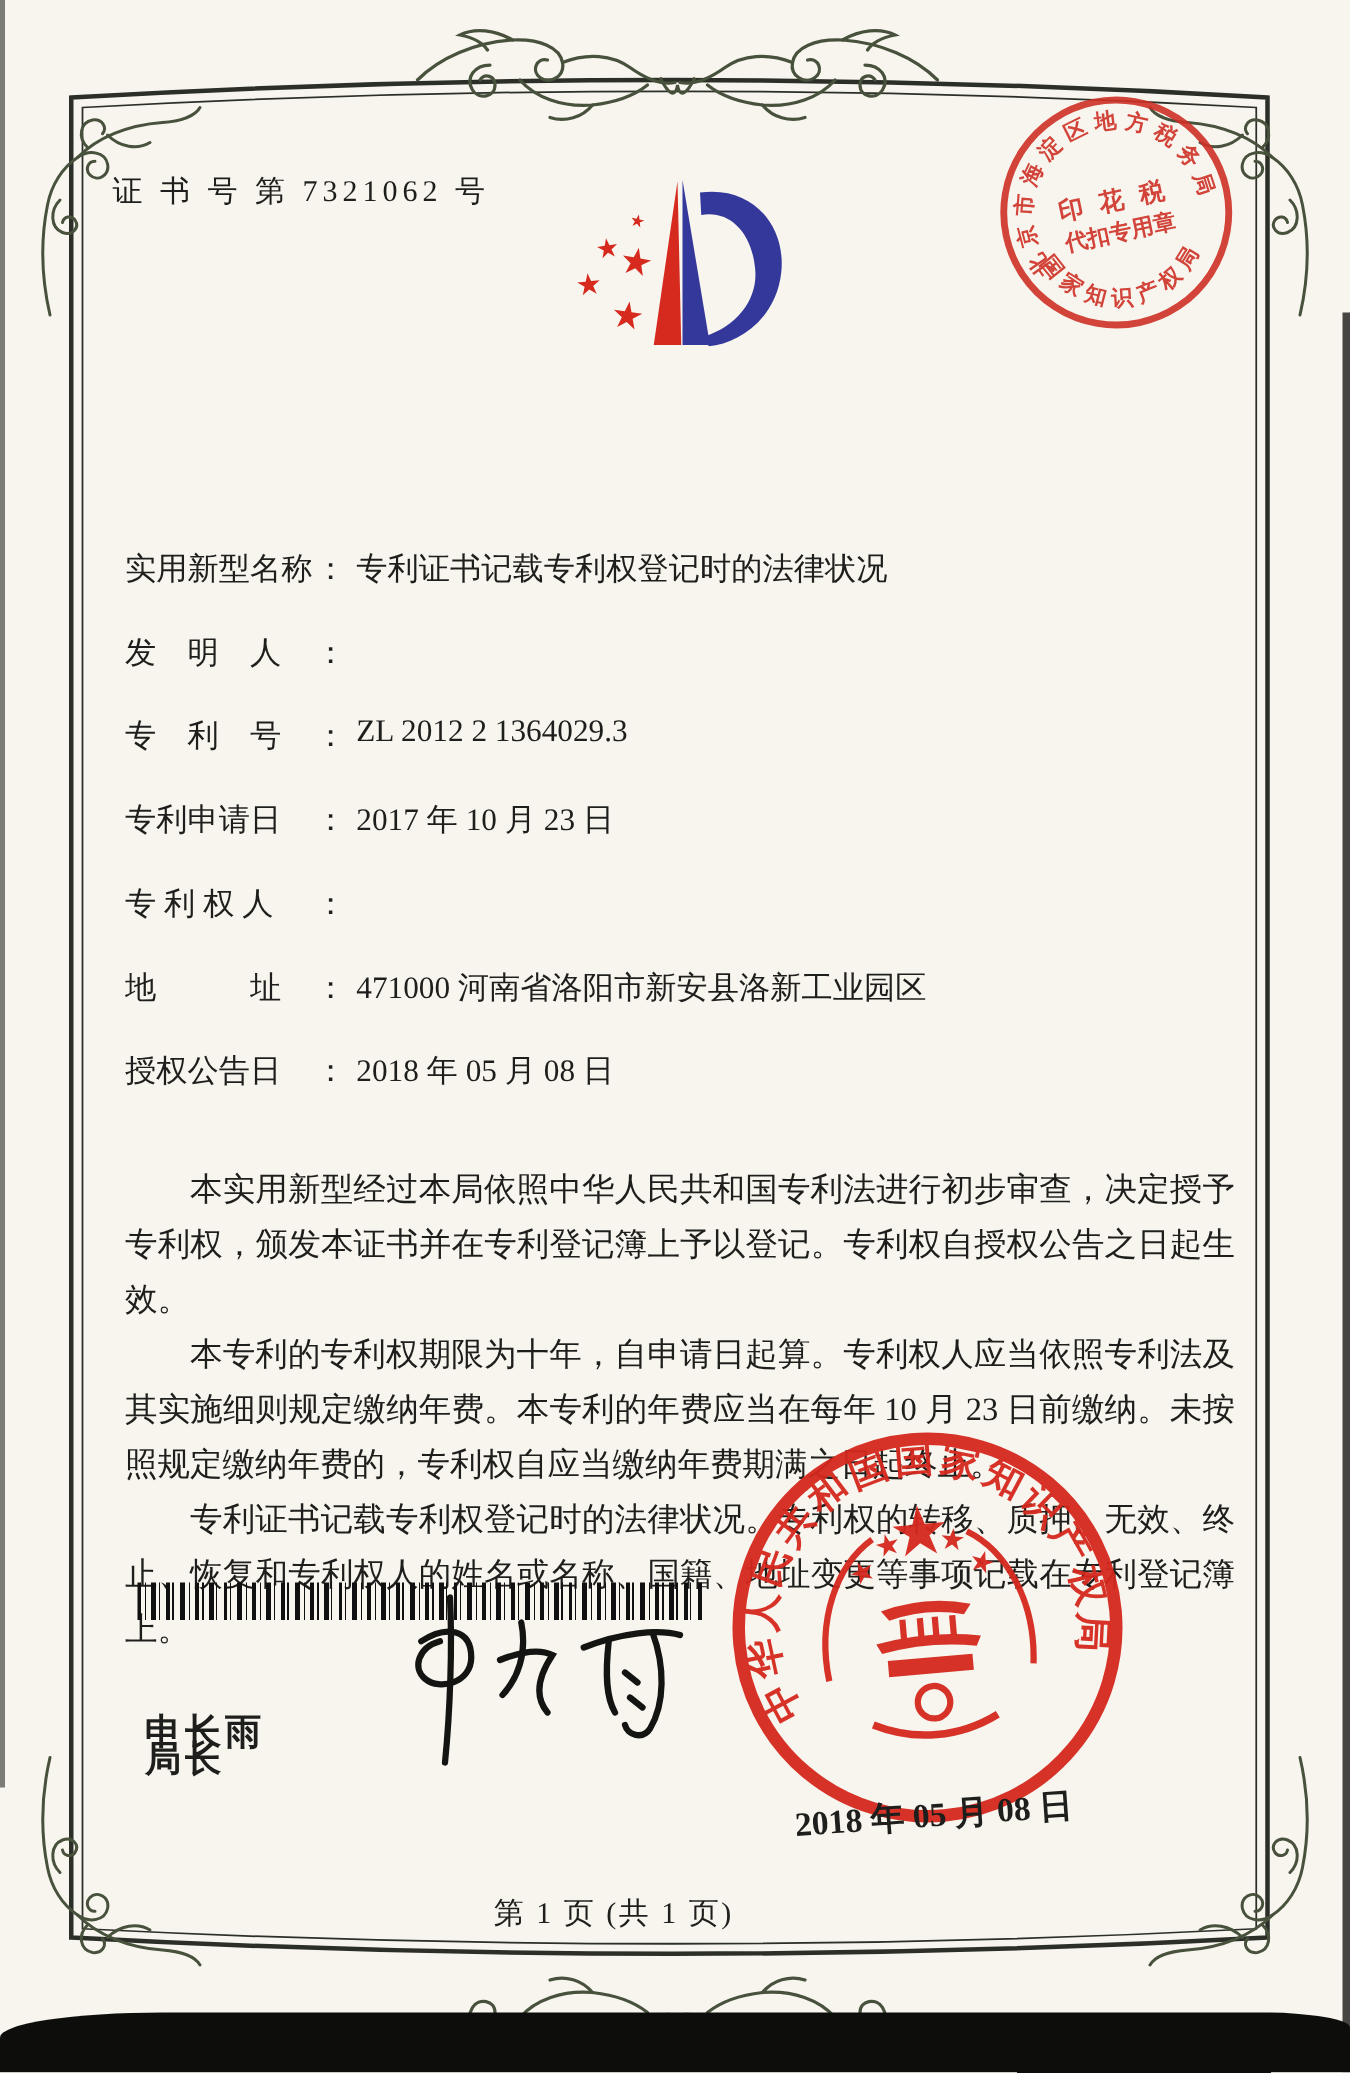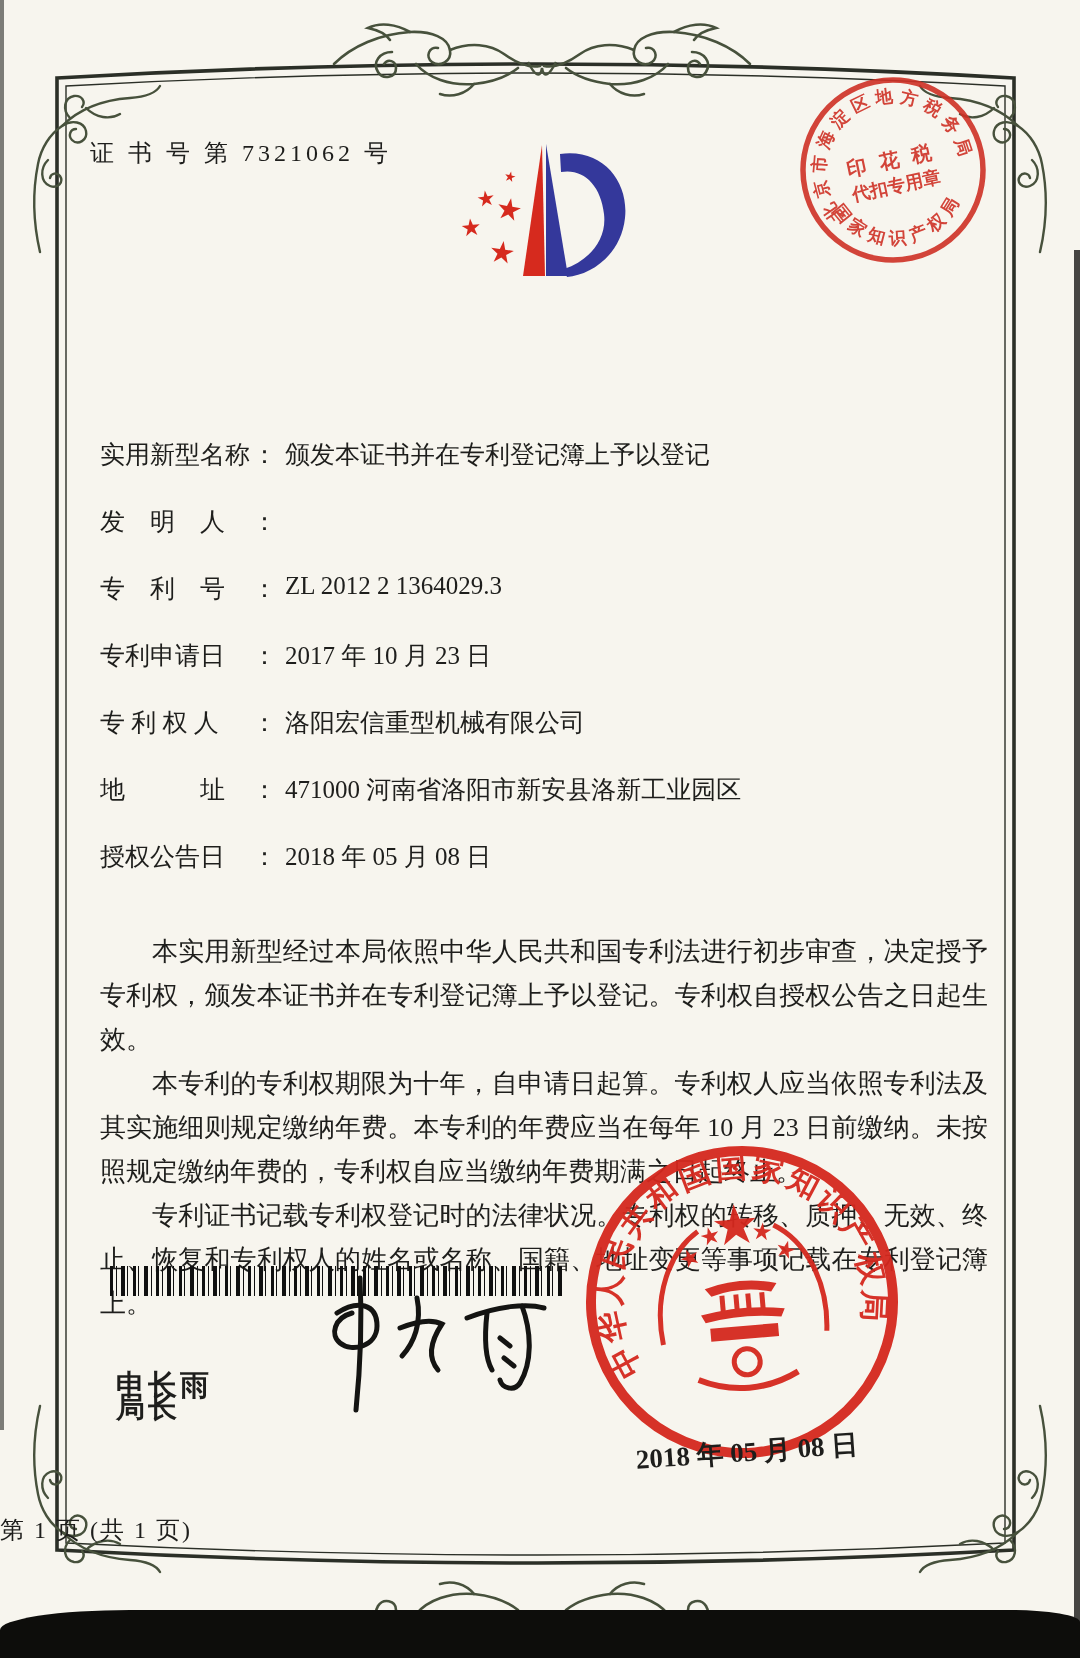--- a/index.html
+++ b/index.html
@@ -44,21 +44,21 @@
   .director-name{left:116px;top:1366px;font-size:29px;font-weight:bold;
     font-family:"Liberation Sans","DejaVu Sans",sans-serif;letter-spacing:3px;}
   .signature-svg{left:282px;top:1258px;}
   
   .seal-svg{left:574px;top:1134px;opacity:.95;transform:rotate(-5deg);}
   .seal-date{left:612px;top:1434px;width:270px;text-align:center;font-size:27px;
     font-weight:bold;transform:rotate(-4deg);z-index:6;}
   .tax-stamp-svg{left:793px;top:70px;opacity:.9;transform:rotate(-12deg);}
   .logo-svg{left:415px;top:128px;}
   
-  .footer{left:0;top:1514px;width:950px;font-size:24px;letter-spacing:2px;}
+  .footer{left:16px;top:1514px;width:950px;text-align:center;font-size:24px;letter-spacing:2px;}
   .z5{z-index:5;} .z6{z-index:6;}
   svg{display:block;}
 </style>
 </head>
 <body>
 
 <div class="page">
 
   <svg class="abs" width="1080" height="1658" viewBox="0 0 1080 1658" style="left:0;top:0">
     <defs>
@@ -138,40 +138,39 @@
       <text x="100" y="97" text-anchor="middle" font-size="20" letter-spacing="4">印 花 税</text>
       <text x="100" y="122" text-anchor="middle" font-size="18">代扣专用章</text>
     </g>
   </svg>
 
 
   <div class="abs fields">
     <div class="field-row">
       <span class="f-label">实用新型名称</span>
         <span class="f-colon">：</span>
-      <span class="f-value">颁发本证书并在专利登记簿上予以登记</span>
+      <span class="f-value">专利证书记载专利权登记时的法律状况</span>
     </div>
     <div class="field-row">
       <span class="f-label">发　明　人</span>
         <span class="f-colon">：</span>
     </div>
     <div class="field-row">
       <span class="f-label">专　利　号</span>
         <span class="f-colon">：</span>
       <span class="f-value">ZL 2012 2 1364029.3</span>
     </div>
     <div class="field-row">
       <span class="f-label">专利申请日</span>
         <span class="f-colon">：</span>
       <span class="f-value">2017 年 10 月 23 日</span>
     </div>
     <div class="field-row">
       <span class="f-label">专 利 权 人</span>
         <span class="f-colon">：</span>
-      <span class="f-value">洛阳宏信重型机械有限公司</span>
     </div>
     <div class="field-row">
       <span class="f-label">地　　　址</span>
         <span class="f-colon">：</span>
       <span class="f-value">471000 河南省洛阳市新安县洛新工业园区</span>
     </div>
     <div class="field-row">
       <span class="f-label">授权公告日</span>
         <span class="f-colon">：</span>
       <span class="f-value">2018 年 05 月 08 日</span>

